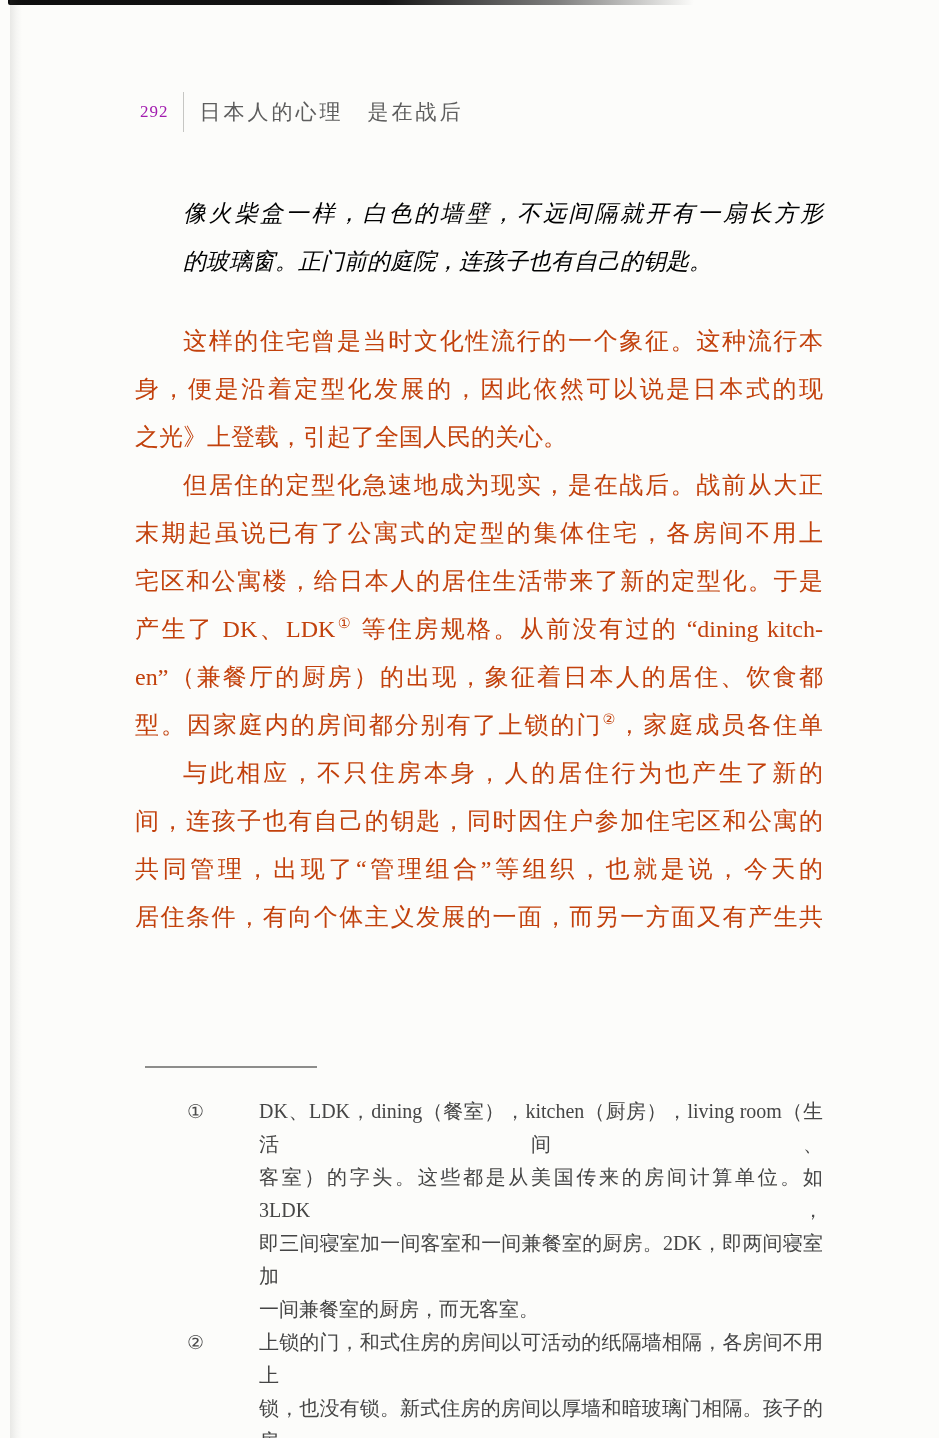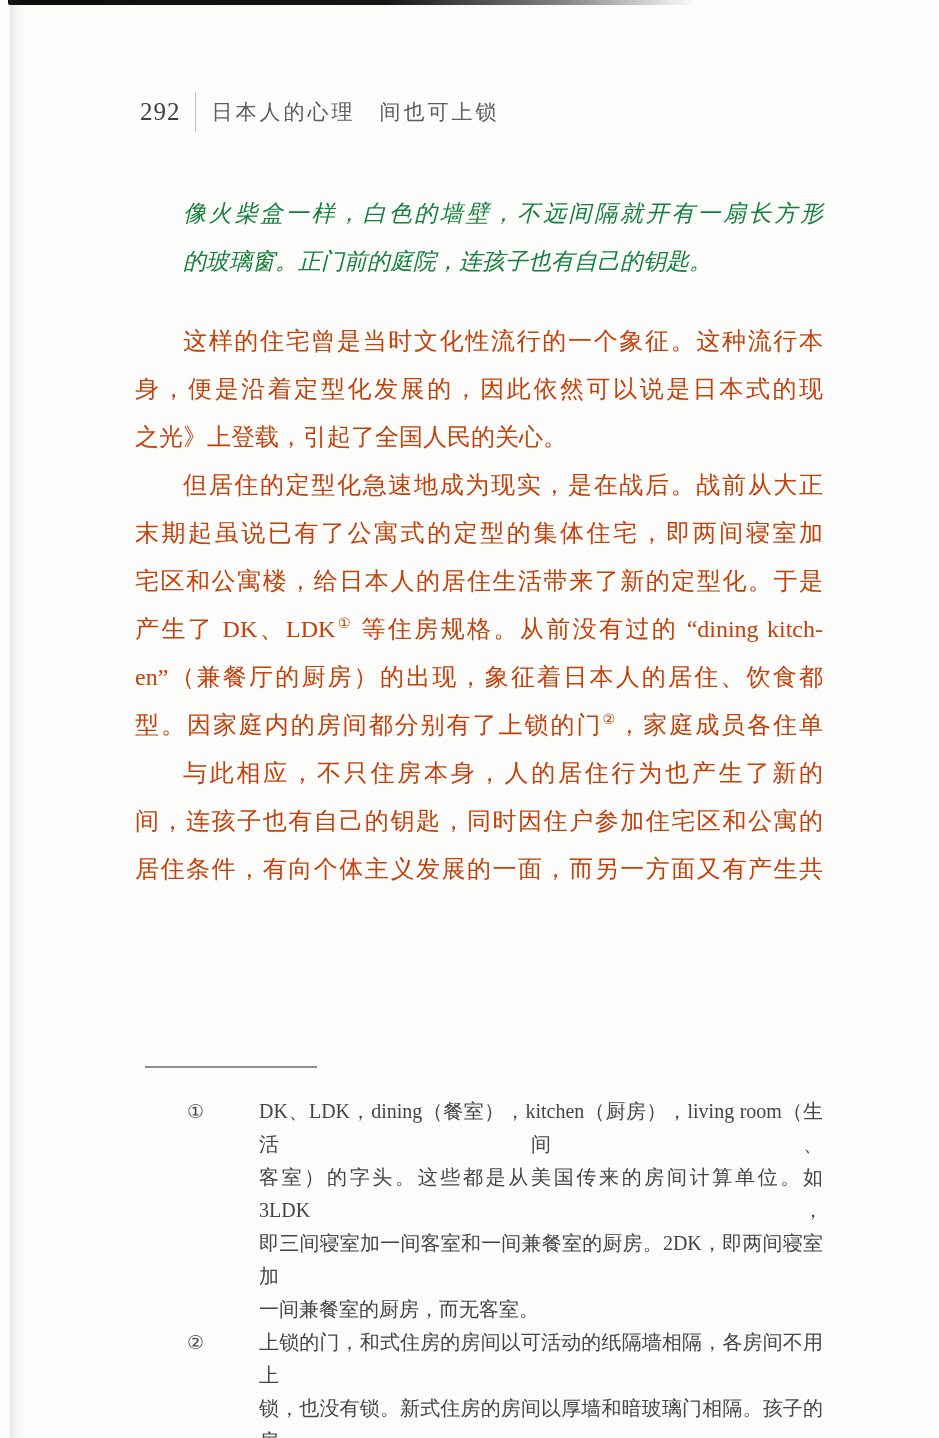--- a/index.html
+++ b/index.html
@@ -18,31 +18,31 @@
   }
   .scan-left{
     position:absolute;top:0;left:10px;width:12px;height:1438px;
     background:linear-gradient(to right,rgba(90,90,85,.12),rgba(90,90,85,.04) 55%,rgba(90,90,85,0));
   }
   
   .header{
     position:absolute;top:92px;left:140px;
     display:flex;align-items:center;
   }
-  .page-number{font-size:25px;color:#404040;letter-spacing:1px;}
+  .page-number{font-size:17px;color:#a21caf;letter-spacing:1px;}
   .header-divider{width:1px;height:40px;background:#c6c6c3;margin:0 16px 0 14px;}
   .header-title{
     font-size:21px;color:#5d5d5d;letter-spacing:3px;
     font-family:"Liberation Sans","DejaVu Sans",sans-serif;
     font-weight:400;
   }
   
   .quote-block{
     position:absolute;top:190px;left:183px;width:640px;
-    font-size:23px;line-height:48px;color:#15803d;
+    font-size:23px;line-height:48px;color:#000000;
     font-style:italic;
   }
   
   .body-text{
     position:absolute;top:317px;left:135px;width:688px;
     font-size:24px;line-height:48px;color:#c2410c;
   }
   .tline{white-space:nowrap;}
   .tline.fill{white-space:normal;text-align:justify;text-align-last:justify;}
   .tline.indent{text-indent:2em;}
@@ -69,40 +69,41 @@
 <body>
 
 <div class="page">
 
   <div class="scan-top"></div>
   <div class="scan-left"></div>
 
   <div class="header">
     <span class="page-number">292</span>
     <span class="header-divider"></span>
-    <span class="header-title">日本人的心理　间也可上锁</span>
+    <span class="header-title">日本人的心理　是在战后</span>
   </div>
 
   <div class="quote-block">
       <div class="tline fill">像火柴盒一样，白色的墙壁，不远间隔就开有一扇长方形</div>
       <div class="tline">的玻璃窗。正门前的庭院，连孩子也有自己的钥匙。</div>
     </div>
 
   <div class="body-text">
       <div class="tline fill indent">这样的住宅曾是当时文化性流行的一个象征。这种流行本</div>
       <div class="tline fill">身，便是沿着定型化发展的，因此依然可以说是日本式的现</div>
       <div class="tline">之光》上登载，引起了全国人民的关心。</div>
       <div class="tline fill indent">但居住的定型化急速地成为现实，是在战后。战前从大正</div>
-      <div class="tline fill">末期起虽说已有了公寓式的定型的集体住宅，即两间寝室加</div>
+      <div class="tline fill">末期起虽说已有了公寓式的定型的集体住宅，各房间不用上</div>
       <div class="tline fill">宅区和公寓楼，给日本人的居住生活带来了新的定型化。于是</div>
       <div class="tline fill">产生了 DK、LDK<sup>①</sup> 等住房规格。从前没有过的 “dining kitch-</div>
       <div class="tline fill">en”（兼餐厅的厨房）的出现，象征着日本人的居住、饮食都</div>
       <div class="tline fill">型。因家庭内的房间都分别有了上锁的门<sup>②</sup>，家庭成员各住单</div>
       <div class="tline fill indent">与此相应，不只住房本身，人的居住行为也产生了新的</div>
       <div class="tline fill">间，连孩子也有自己的钥匙，同时因住户参加住宅区和公寓的</div>
+      <div class="tline fill">共同管理，出现了“管理组合”等组织，也就是说，今天的</div>
       <div class="tline fill">居住条件，有向个体主义发展的一面，而另一方面又有产生共</div>
     </div>
 
   <div class="footnote-separator"></div>
 
   <div class="footnotes">
       <div class="footnote">
         <span class="footnote-marker">①</span>
         <div class="footnote-lines">
           <div class="tline fill">DK、LDK，dining（餐室），kitchen（厨房），living room（生活间、</div>

